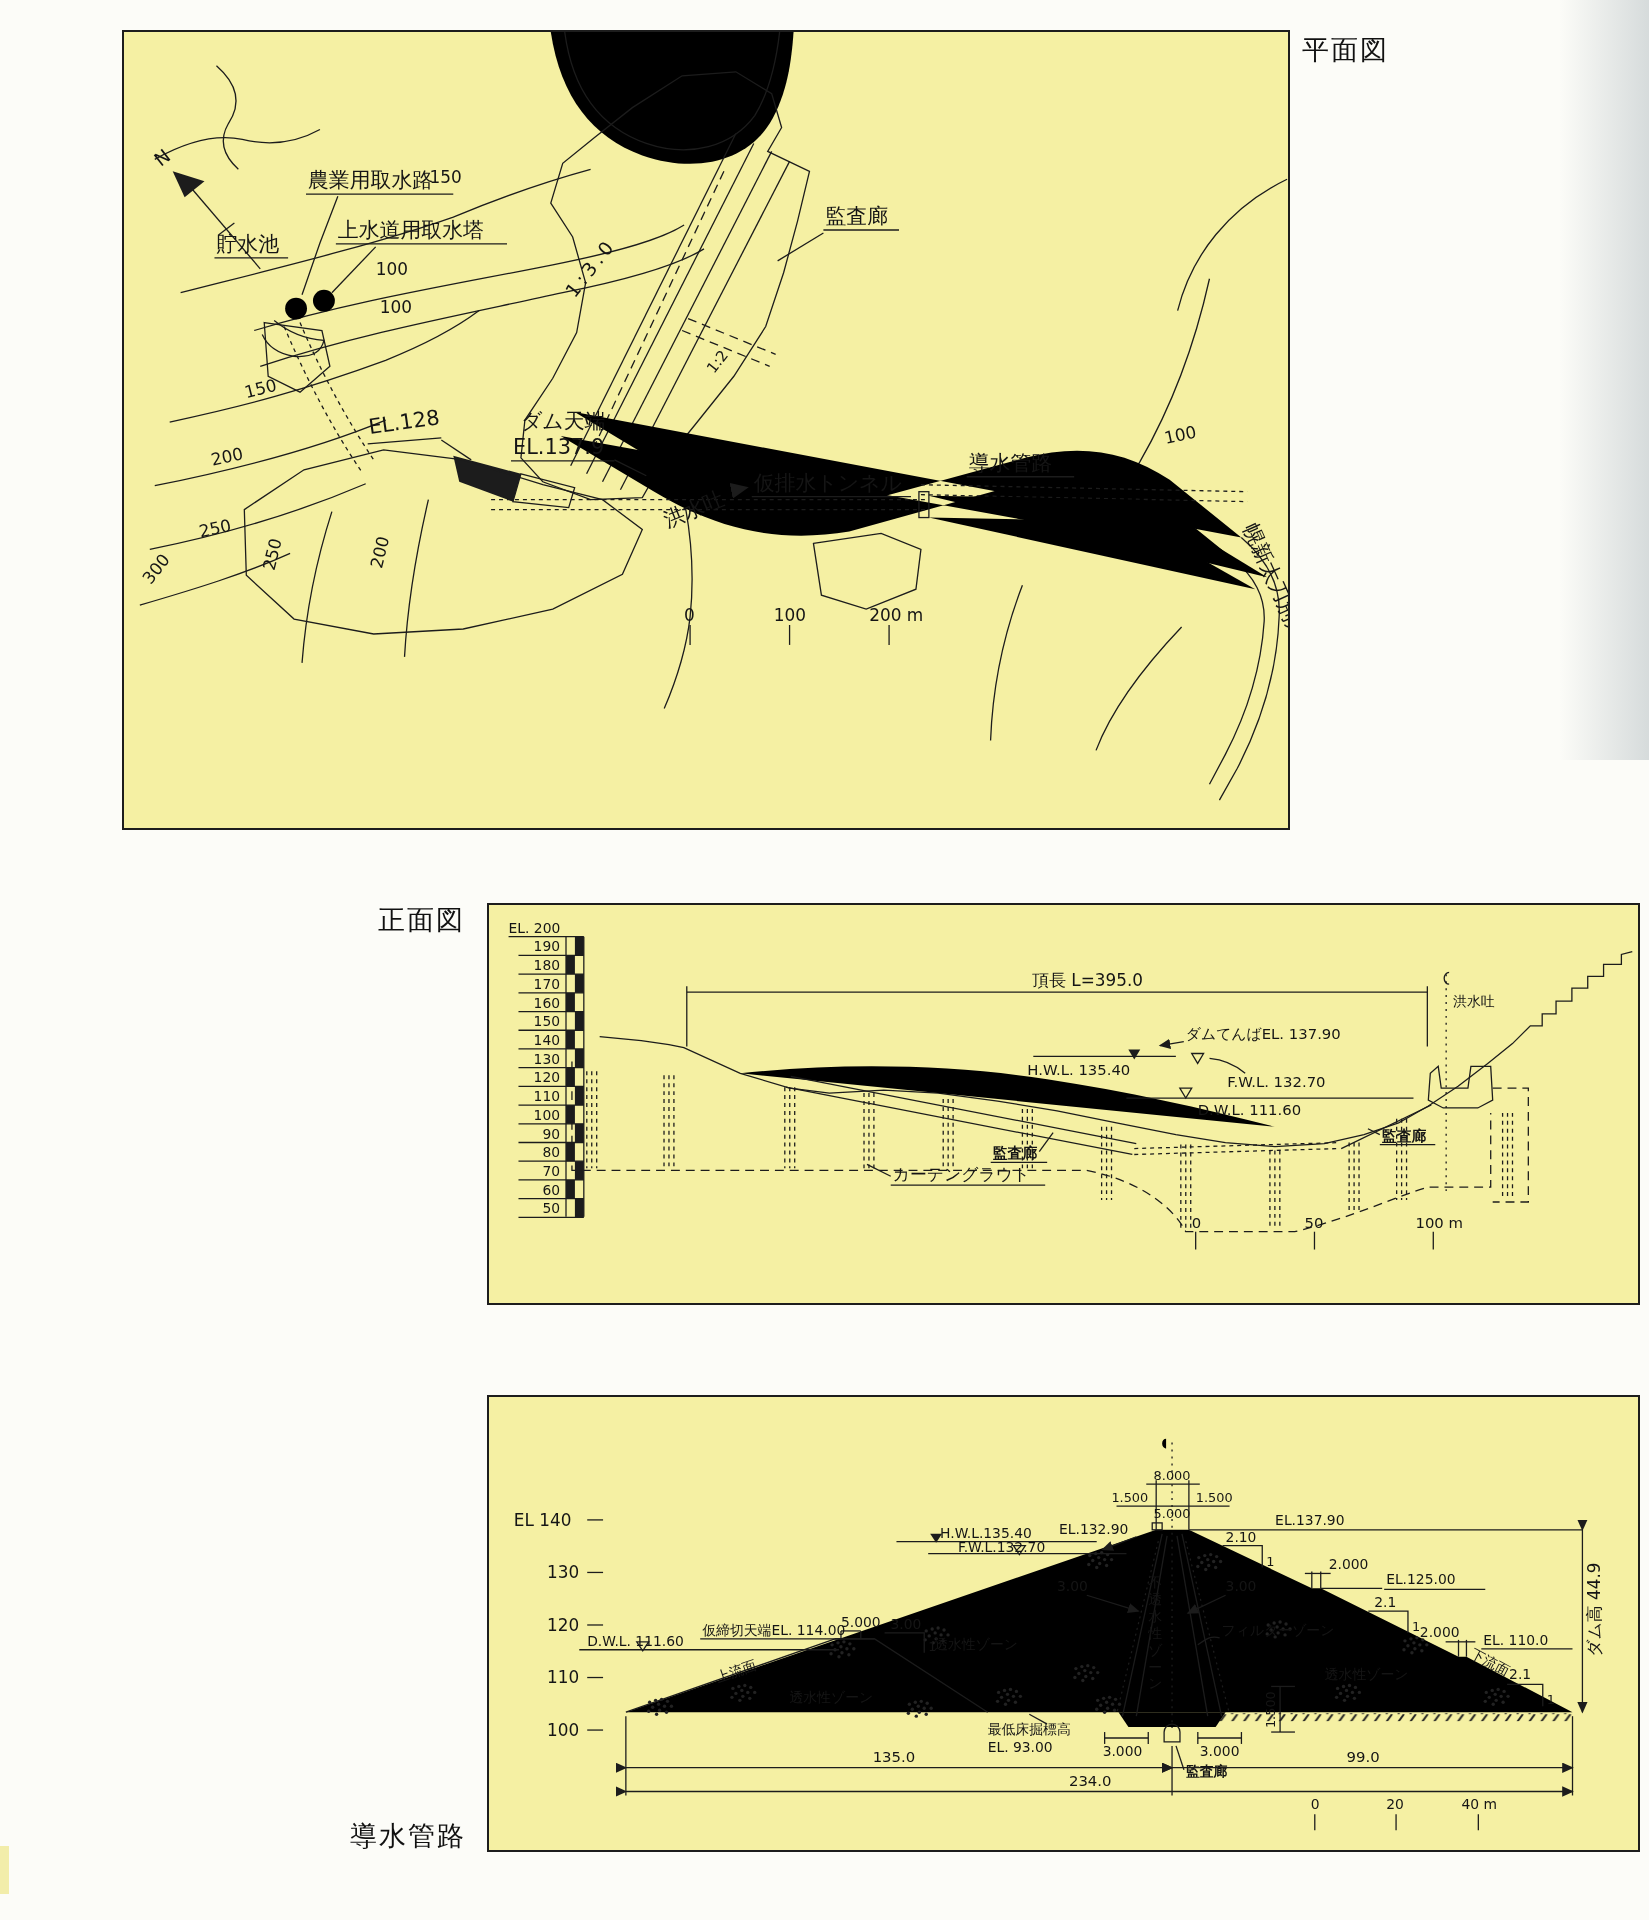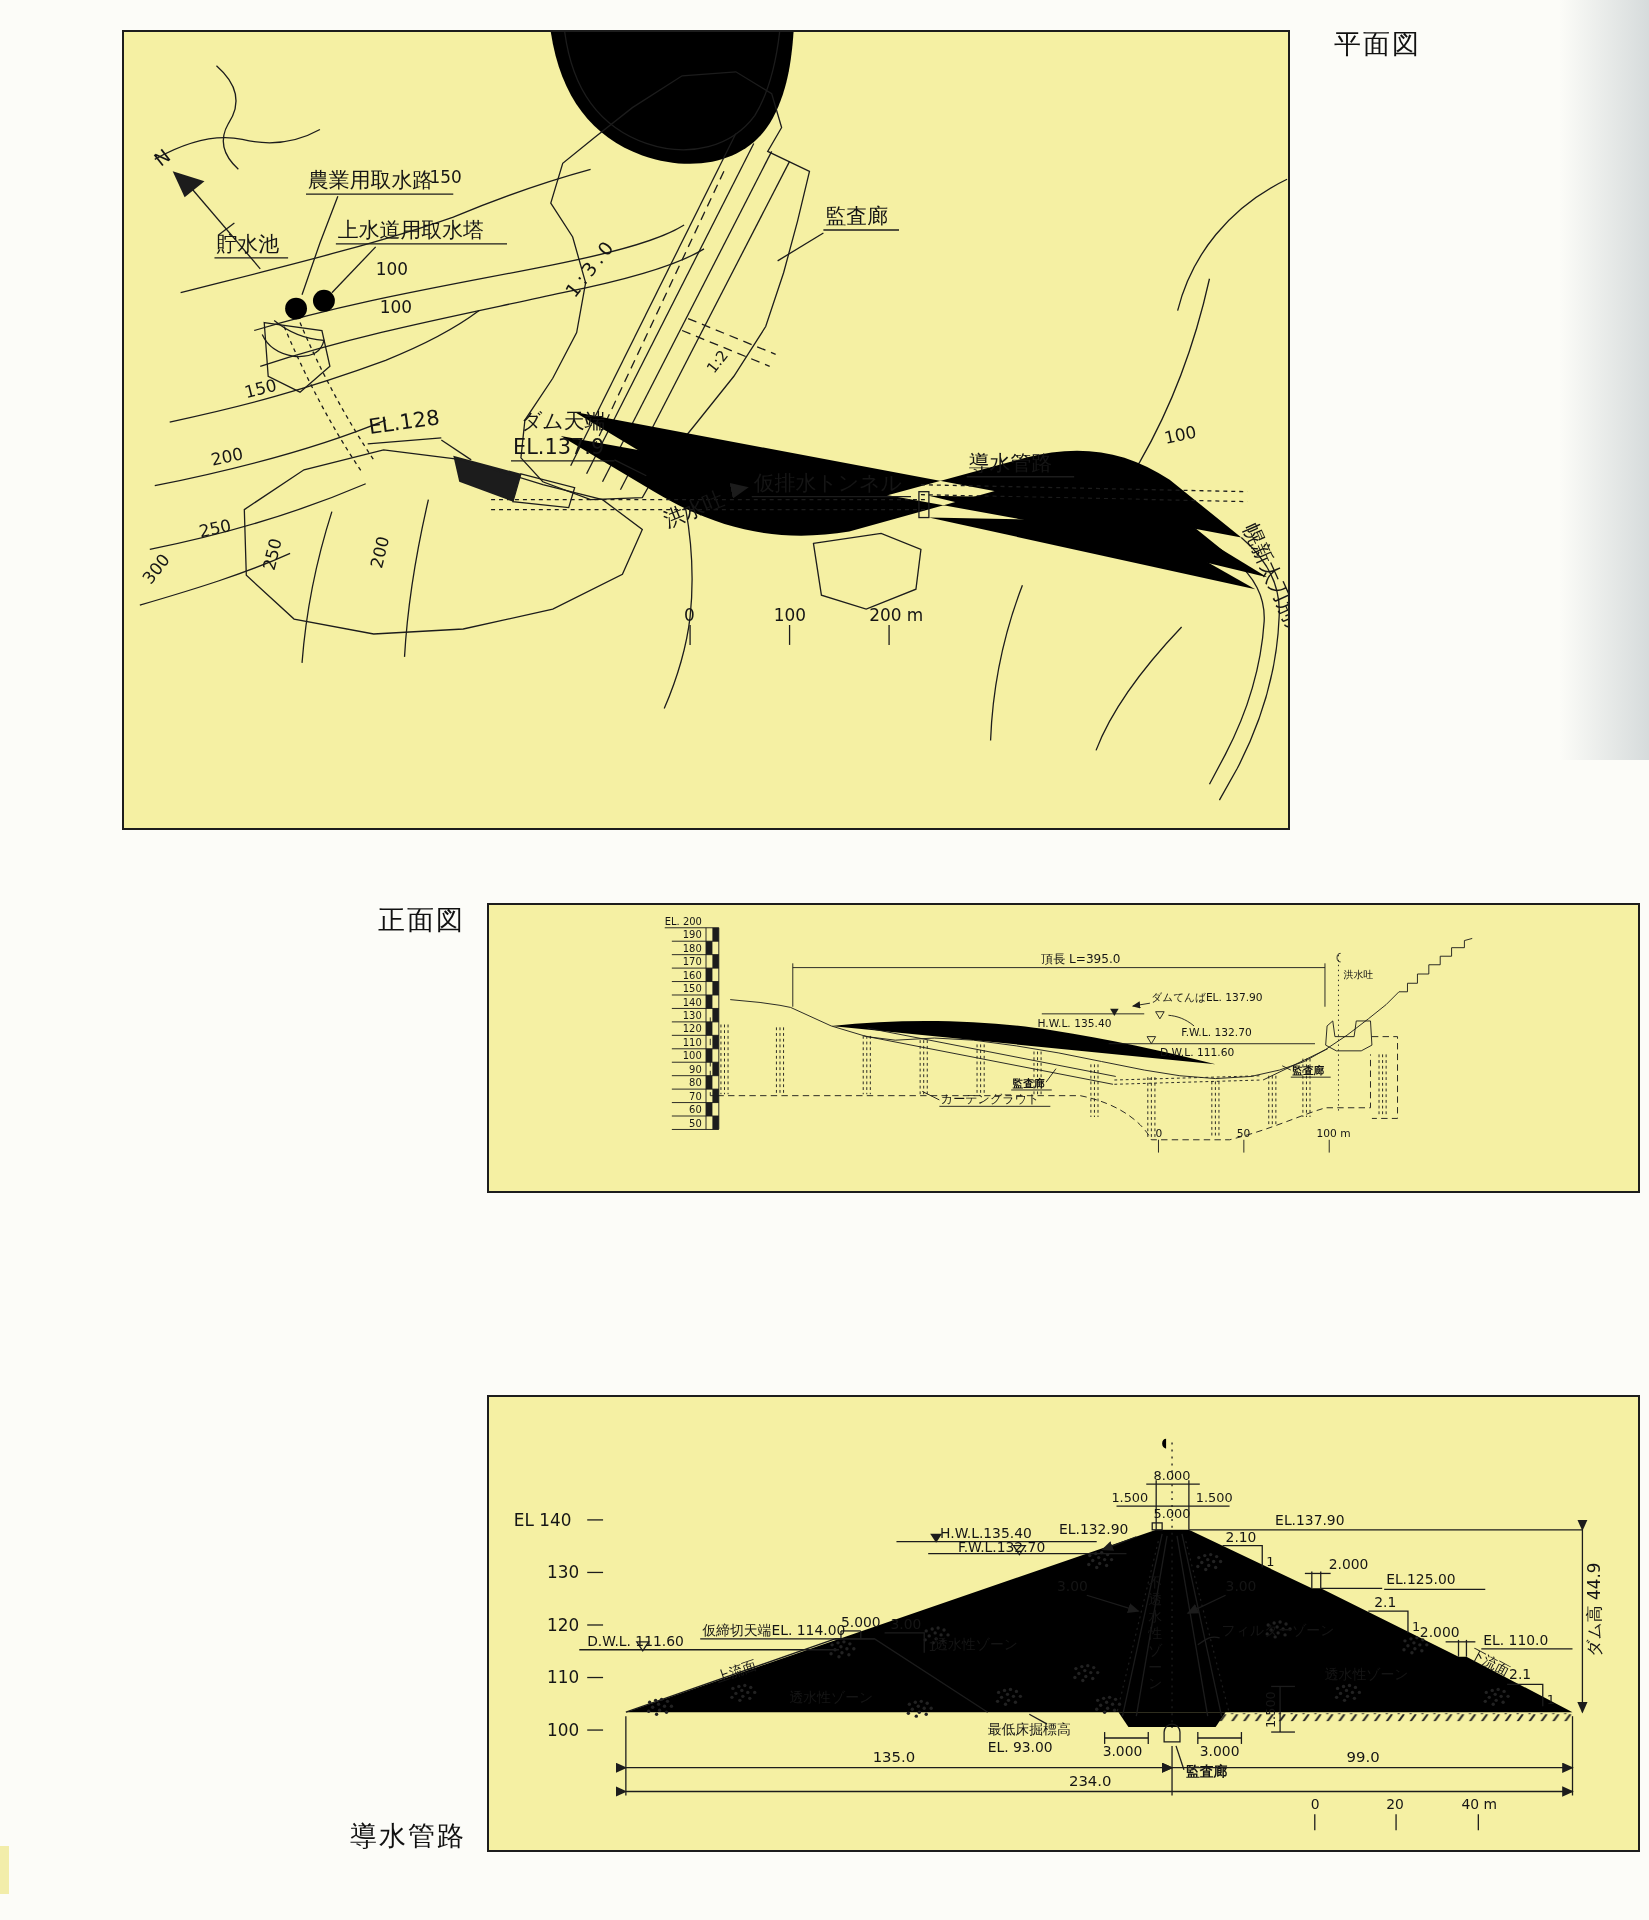--- a/index.html
+++ b/index.html
@@ -1,23 +1,23 @@
 <!DOCTYPE html>
 <html><head>
 <meta charset="utf-8">
 <style>
   html,body{margin:0;padding:0;background:#fcfcf8;}
   body{position:relative;width:1649px;height:1920px;overflow:hidden;
        font-family:"DejaVu Sans","Liberation Sans",sans-serif;color:#141414;}
   .panel{position:absolute;background:#f5f0a3;border:2px solid #1d1d1d;box-sizing:border-box;}
   #plan-panel{left:122px;top:30px;width:1168px;height:800px;}
-  #front-panel{left:487px;top:903px;width:1153px;height:290px;}
+  #front-panel{left:487px;top:903px;width:1153px;height:402px;}
   #section-panel{left:487px;top:1395px;width:1153px;height:457px;}
   .fig-title{position:absolute;font-size:27px;letter-spacing:2px;color:#111;}
-  #plan-title{left:1302px;top:26px;margin-left:32px;}
+  #plan-title{left:1302px;top:32px;}
   #front-title{left:378px;top:902px;}
   #section-title{left:350px;top:1818px;}
   .edge-shade{position:absolute;right:0;top:0;width:90px;height:760px;
     background:linear-gradient(to right,rgba(190,198,200,0),rgba(183,192,196,.55));}
   .corner-sliver{position:absolute;left:0;top:1846px;width:9px;height:48px;background:#f2edaa;}
   svg{display:block;width:100%;height:100%;}
   .s{stroke:#1c1c1c;fill:none;stroke-width:1.3px;}
   .s08{stroke-width:.8px;} .s2{stroke-width:2px;} .s3{stroke-width:2.8px;}
   .d{stroke-dasharray:9 6;} .d2{stroke-dasharray:4 4;} .d3{stroke-dasharray:2 5;}
   .f{fill:#1c1c1c;stroke:none;}

